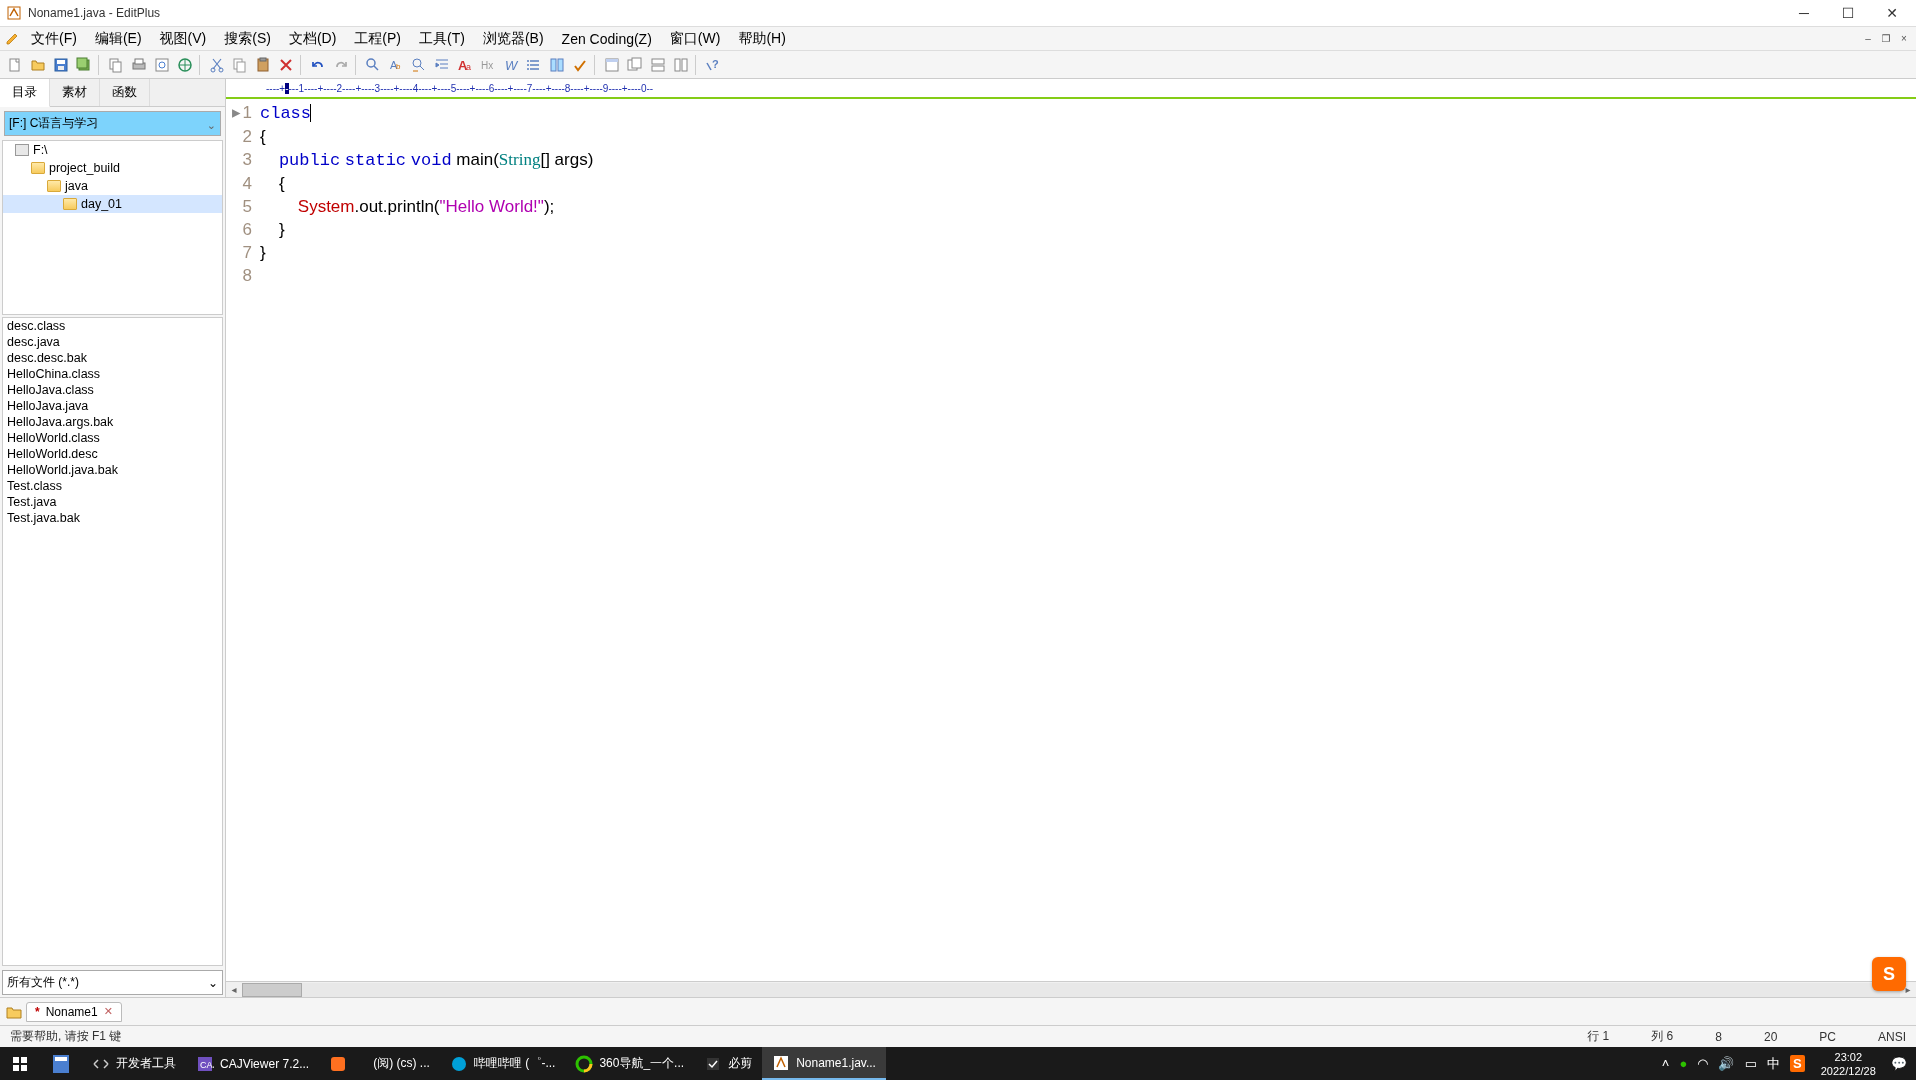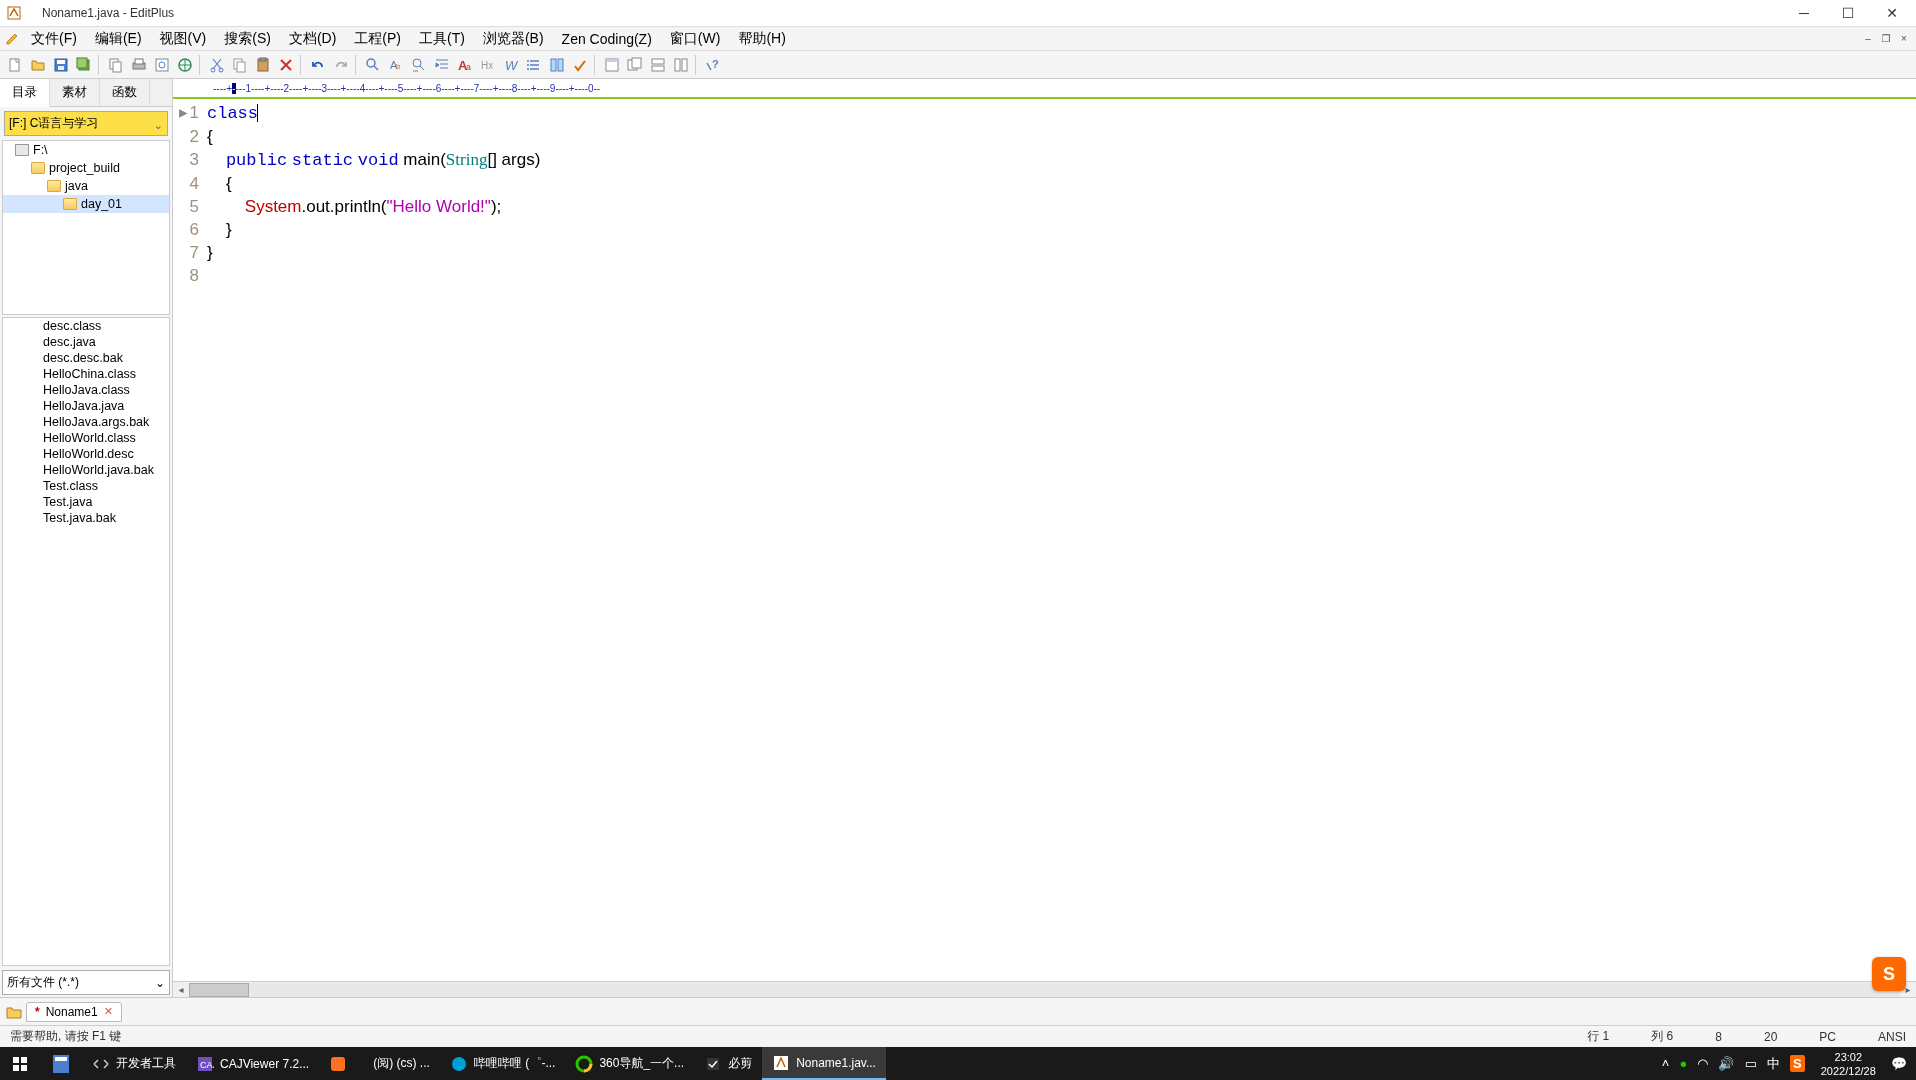--- a/index.html
+++ b/index.html
@@ -1,50 +1,50 @@
 <!DOCTYPE html>
 <html><head>
 <meta charset="utf-8">
 <style>
 * { margin: 0; padding: 0; box-sizing: border-box; font-family: "Microsoft YaHei", Tahoma, sans-serif; }
 body { background: #f0f0f0; width: 1916px; height: 1080px; overflow: hidden; font-size: 12px; }
 
 .titlebar { height: 27px; background: #fff; display: flex; align-items: center; padding: 0 6px; border-bottom: 1px solid #ddd; }
 .titlebar .app-icon { width: 16px; height: 16px; margin-right: 6px; display: inline-flex; }
-.titlebar .title { font-size: 12px; color: #333; flex: 1; margin-left: 14px; }
+.titlebar .title { font-size: 12px; color: #333; flex: 1; }
 .titlebar .win-controls { display: flex; gap: 20px; margin-right: 6px; }
 .titlebar .win-btn { width: 24px; height: 20px; display: flex; align-items: center; justify-content: center; color: #333; font-size: 14px; cursor: pointer; }
 
 .menubar { height: 24px; background: #f5f5f5; display: flex; align-items: center; padding: 0 2px; border-bottom: 1px solid #ddd; position: relative; }
 .menubar .pencil { width: 20px; height: 16px; display:inline-flex; align-items:center; justify-content:center; }
 .menubar .menu-item { padding: 3px 9px; font-size: 14px; color: #000; cursor: pointer; }
 .menubar .mdi-controls { position: absolute; right: 4px; display: flex; gap: 2px; }
 .menubar .mdi-btn { width: 16px; height: 14px; font-size: 10px; display: flex; align-items:center; justify-content:center; cursor:pointer; color:#555; }
 
 .toolbar { height: 28px; background: #f5f5f5; display: flex; align-items: center; padding: 0 4px; border-bottom: 1px solid #ccc; gap: 1px; }
 .toolbar .tbtn { width: 22px; height: 22px; display: flex; align-items:center; justify-content:center; cursor:pointer; border-radius:2px; }
 .toolbar .sep { width: 4px; height: 20px; border-left: 1px solid #ccc; margin: 0 2px; }
 
 .workspace { display: flex; height: calc(100% - 27px - 24px - 28px - 28px - 22px - 33px); }
 
-.sidebar { width: 173px; background: #f5f5f5; border-right: 1px solid #ccc; display: flex; flex-direction: column; }
+.sidebar { width: 226px; background: #f5f5f5; border-right: 1px solid #ccc; display: flex; flex-direction: column; }
 .side-tabs { display: flex; border-bottom: 1px solid #ccc; background:#f0f0f0; }
 .side-tab { padding: 5px 12px; font-size: 12.5px; cursor: pointer; border-right: 1px solid #ddd; }
 .side-tab.active { background: #fff; border-bottom: 1px solid #fff; margin-bottom: -1px; font-weight: normal; }
-.folder-select { margin: 4px; border:1px solid #aaa; background:#fde047; padding:3px 4px; font-size:12px; display:flex; justify-content:space-between; align-items:flex-end; cursor:pointer; }
+.folder-select { margin: 4px; border:1px solid #aaa; background:#7dd3fc; padding:3px 4px; font-size:12px; display:flex; justify-content:space-between; align-items:flex-end; cursor:pointer; }
 .folder-select .chev { font-size:11px; color:#666; }
 .tree { flex: 0 0 175px; overflow:auto; background:#fff; border:1px solid #ccc; margin:0 2px; }
 .tree-item { padding: 2px 4px 2px 8px; font-size: 12.5px; cursor:pointer; display:flex; align-items:center; gap:4px; }
 .tree-item.sel { background: #d4e6ff; }
 .tree-item .indent { display:inline-block; }
 .folder-icon { width:14px; height:12px; background: linear-gradient(#ffe9a8,#f7cb5e); border:1px solid #d9a93a; border-radius:1px; display:inline-block; }
 .drive-icon { width:14px; height:12px; background:#e8e8e8; border:1px solid #999; display:inline-block; }
 
 .filelist { flex: 1; overflow:auto; background:#fff; border:1px solid #ccc; margin:2px; }
-.file-item { padding: 1px 4px; font-size: 12.5px; cursor:pointer;margin-left:36px; }
+.file-item { padding: 1px 4px; font-size: 12.5px; cursor:pointer; }
 
 .filter-select { margin: 2px; border:1px solid #aaa; background:#fff; padding:3px 4px; font-size:12px; display:flex; justify-content:space-between; align-items:center; cursor:pointer; }
 
 .editor-area { flex: 1; display:flex; flex-direction:column; background:#fff; position:relative; }
 .ruler { height: 20px; background:#fff; border-bottom:2px solid #84cc16; font-family: "Consolas", monospace; font-size:10px; color:#2030b0; white-space:pre; padding-left: 40px; overflow:hidden; letter-spacing:0; line-height:20px; }
 .ruler .cursor-mark { background:#000080; color:#fff; }
 .code { flex:1; background:#fff; font-family:"Consolas","Courier New",monospace; font-size:17px; line-height:23px; padding: 2px 0 0 0; overflow:auto; }
 .code-line { display:flex; white-space:pre; }
 .gutter { width: 34px; text-align:right; color:#a09080; padding-right:8px; user-select:none; }
 .gutter.current::before { content:"▸"; color:#888; margin-right:2px; }

